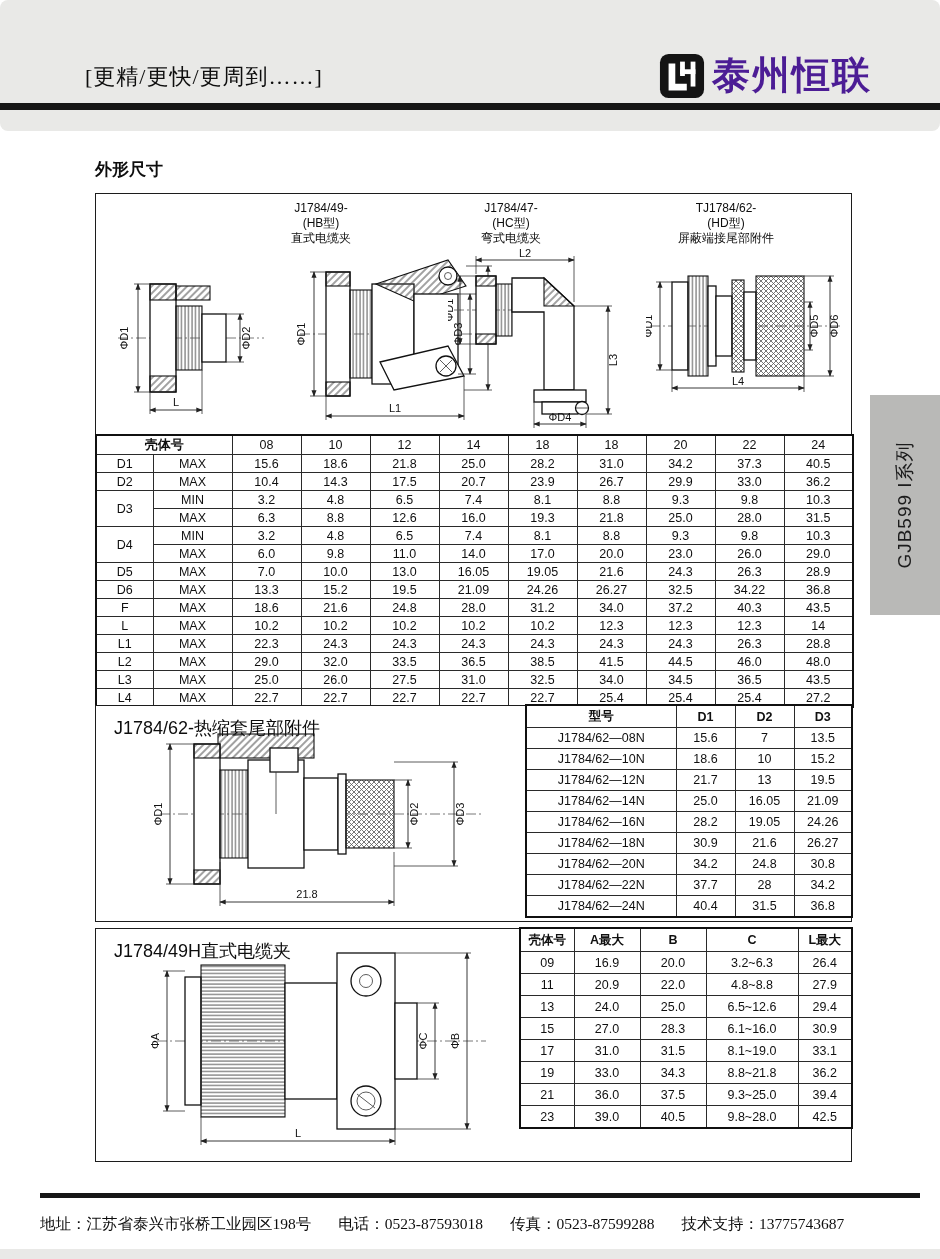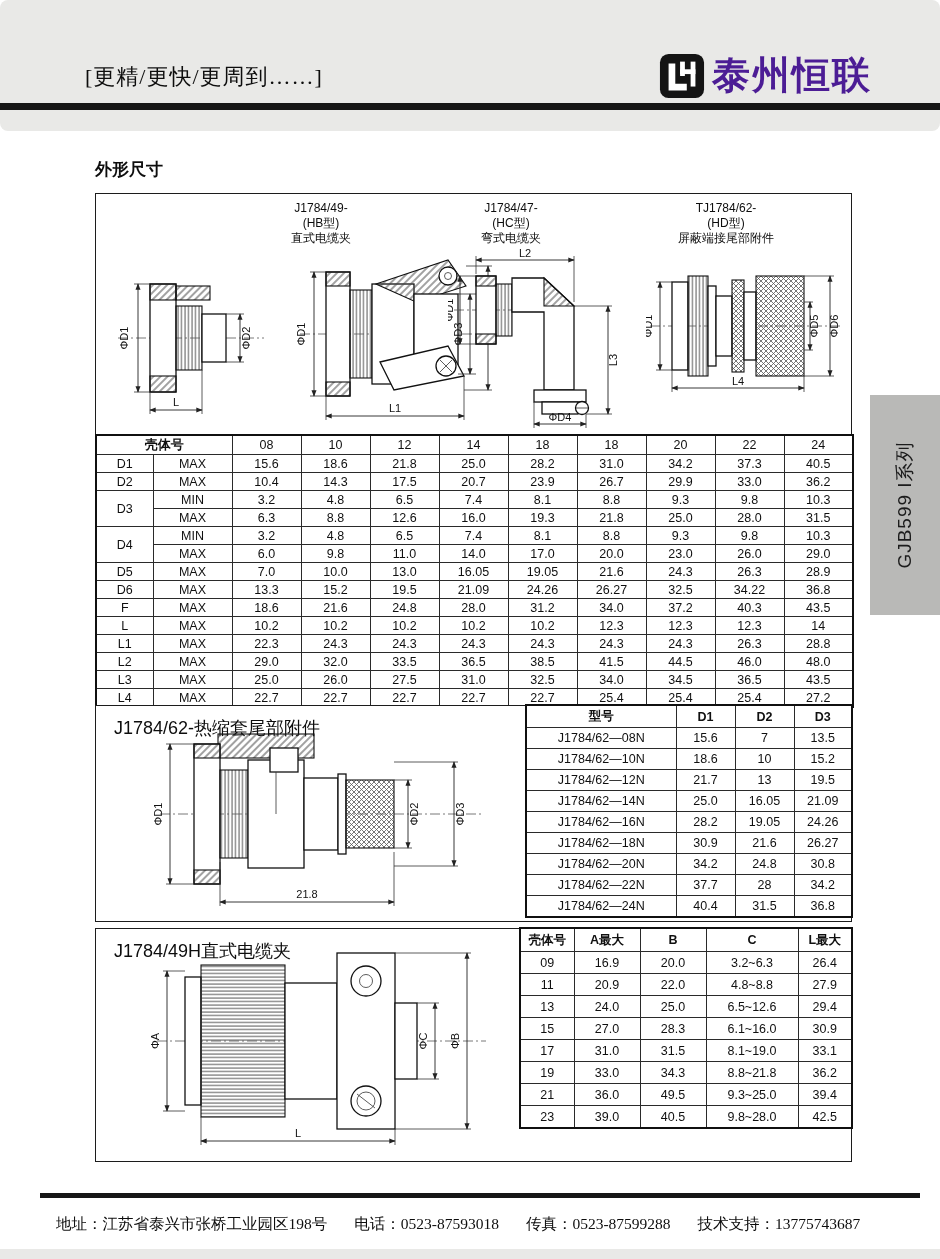--- a/index.html
+++ b/index.html
@@ -36,21 +36,21 @@
   #sc-table{width:332px;}
   #sc-table th{height:22px;font-weight:bold;}
   #sc-table td{height:21px;}
   
   .side-tab{position:absolute;left:870px;top:395px;width:70px;height:220px;background:#b9b9b7;
             display:flex;align-items:center;justify-content:center;}
   .side-tab span{transform:rotate(-90deg);white-space:nowrap;font-size:19px;color:#1c1c1c;letter-spacing:1px;}
   
   .ftr-bar{position:absolute;left:40px;top:1193px;width:880px;height:5px;background:#161616;}
   .ftr{position:absolute;left:40px;top:1214px;width:880px;display:flex;gap:27px;
-       font-family:"Liberation Serif","DejaVu Serif",serif;font-size:15.5px;color:#0d0d0d;white-space:nowrap;margin-left:16px;}
+       font-family:"Liberation Serif","DejaVu Serif",serif;font-size:15.5px;color:#0d0d0d;white-space:nowrap;}
   .btm-band{position:absolute;left:0;top:1249px;width:940px;height:10px;background:#e9e9e7;}
   
   .drw{position:absolute;}
   svg .body{fill:#fff;stroke:#111;stroke-width:1.3;}
   svg .hatch{fill:url(#pat-hatch);stroke:#111;stroke-width:1.1;}
   svg .knurl{fill:url(#pat-knurl);stroke:#111;stroke-width:1.1;}
   svg .knurlh{fill:url(#pat-knurlh);stroke:#111;stroke-width:1.1;}
   svg .cross{fill:url(#pat-cross);stroke:#111;stroke-width:1.1;}
   svg .dim{stroke:#222;stroke-width:0.9;fill:none;}
   svg .thin{stroke:#333;stroke-width:0.8;fill:none;}
@@ -639,21 +639,21 @@
           <tr>
             <td>19</td>
             <td>33.0</td>
             <td>34.3</td>
             <td>8.8~21.8</td>
             <td>36.2</td>
           </tr>
           <tr>
             <td>21</td>
             <td>36.0</td>
-            <td>49.5</td>
+            <td>37.5</td>
             <td>9.3~25.0</td>
             <td>39.4</td>
           </tr>
           <tr>
             <td>23</td>
             <td>39.0</td>
             <td>40.5</td>
             <td>9.8~28.0</td>
             <td>42.5</td>
           </tr>

